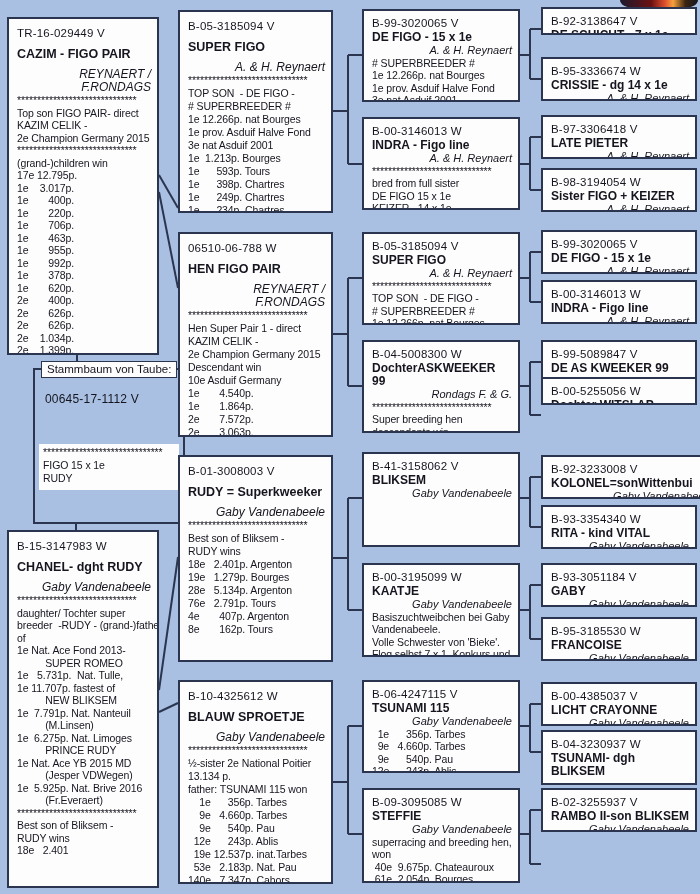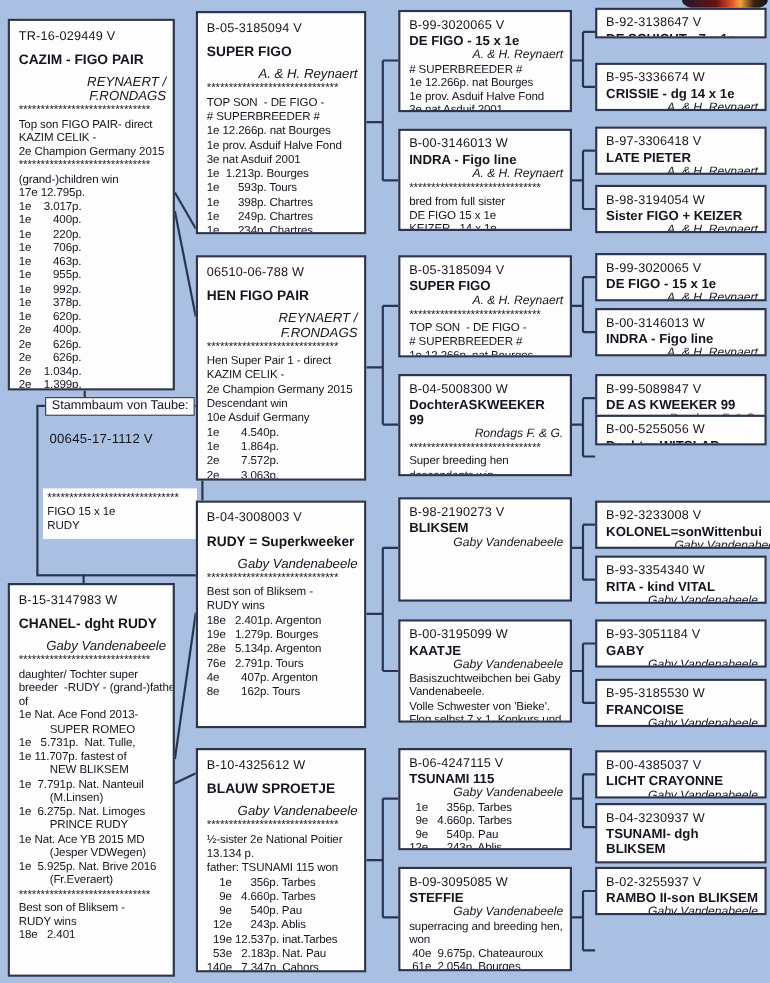--- a/index.html
+++ b/index.html
@@ -181,21 +181,21 @@
 10e Asduif Germany
 1e       4.540p.
 1e       1.864p.
 2e       7.572p.
 2e       3.063p.
 2e       2.832p.
 2e       1.034p.</div>
   </div>
 
   <div class="pbox roomy" style="left:178px;top:455px;width:155px;height:207px">
-    <div class="ring">B-04-3008003 V</div>
+    <div class="ring">B-01-3008003 V</div>
     <div class="bname">RUDY = Superkweeker</div>
     <div class="breeder">Gaby Vandenabeele</div>
     <div class="lines">******************************
 Best son of Bliksem -
 RUDY wins
 18e   2.401p. Argenton
 19e   1.279p. Bourges
 28e   5.134p. Argenton
 76e   2.791p. Tours
 4e       407p. Argenton
@@ -254,21 +254,21 @@
     <div class="ring">B-04-5008300 W</div>
     <div class="bname">DochterASKWEEKER 99</div>
     <div class="breeder">Rondags F. &amp; G.</div>
     <div class="lines">******************************
 Super breeding hen
 descendants win
 10e Asduif Germany</div>
   </div>
 
   <div class="pbox compact" style="left:362px;top:452px;width:158px;height:95px">
-    <div class="ring">B-98-2190273 V</div>
+    <div class="ring">B-41-3158062 V</div>
     <div class="bname">BLIKSEM</div>
     <div class="breeder">Gaby Vandenabeele</div>
   </div>
 
   <div class="pbox compact" style="left:362px;top:563px;width:158px;height:94px">
     <div class="ring">B-00-3195099 W</div>
     <div class="bname">KAATJE</div>
     <div class="breeder">Gaby Vandenabeele</div>
     <div class="lines">Basiszuchtweibchen bei Gaby
 Vandenabeele.

